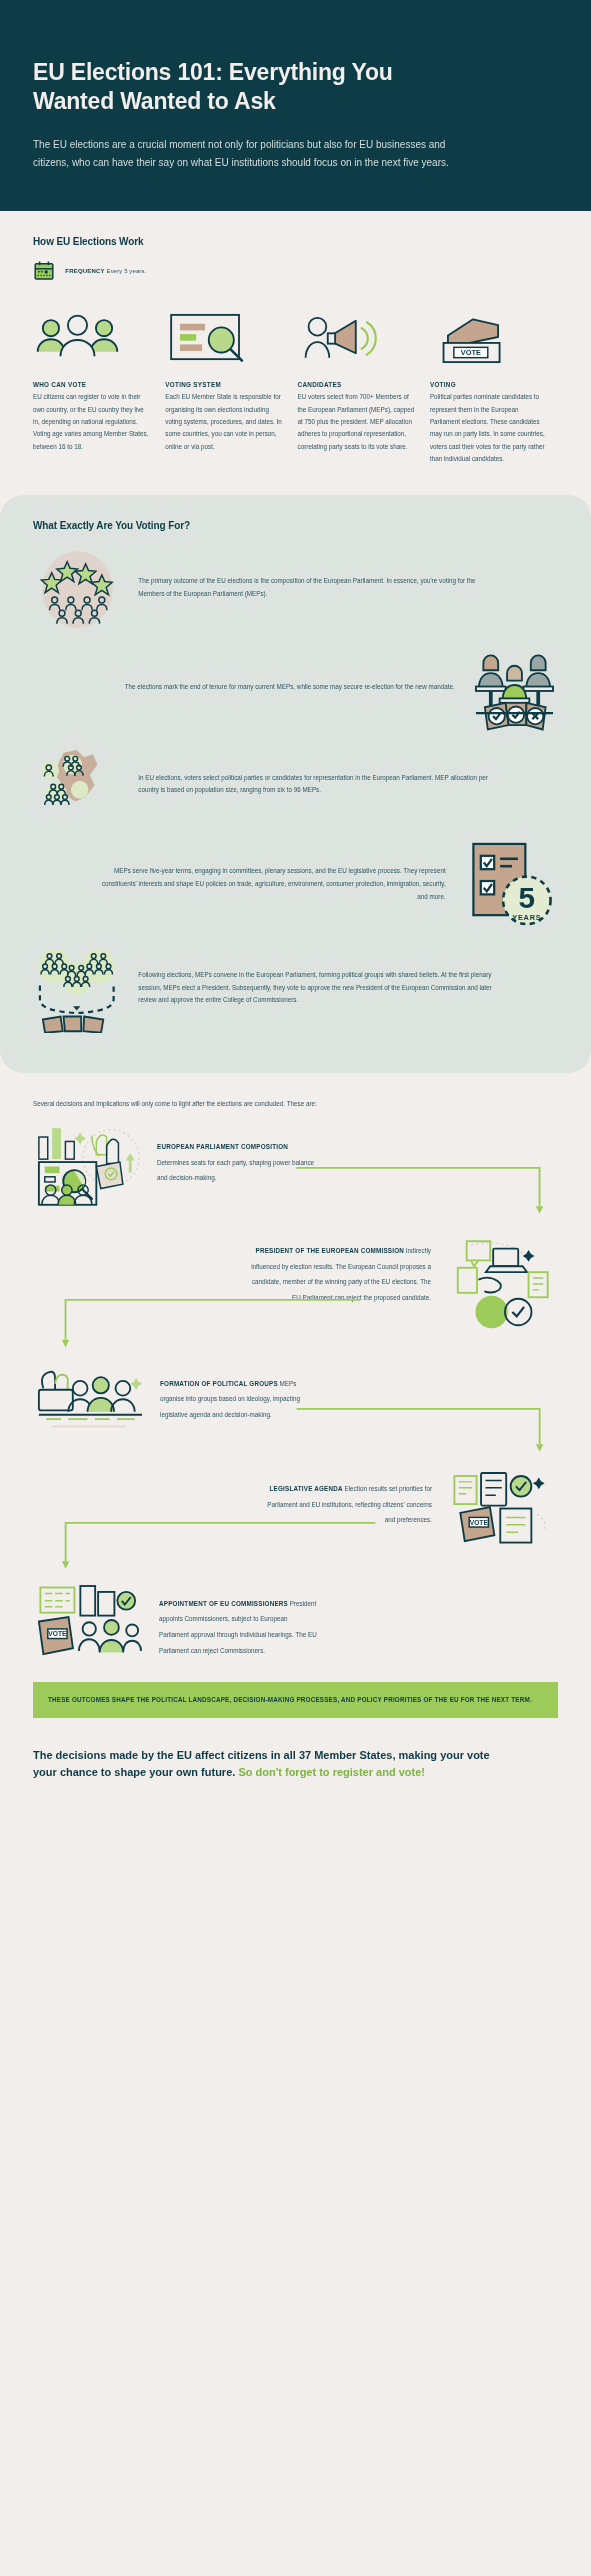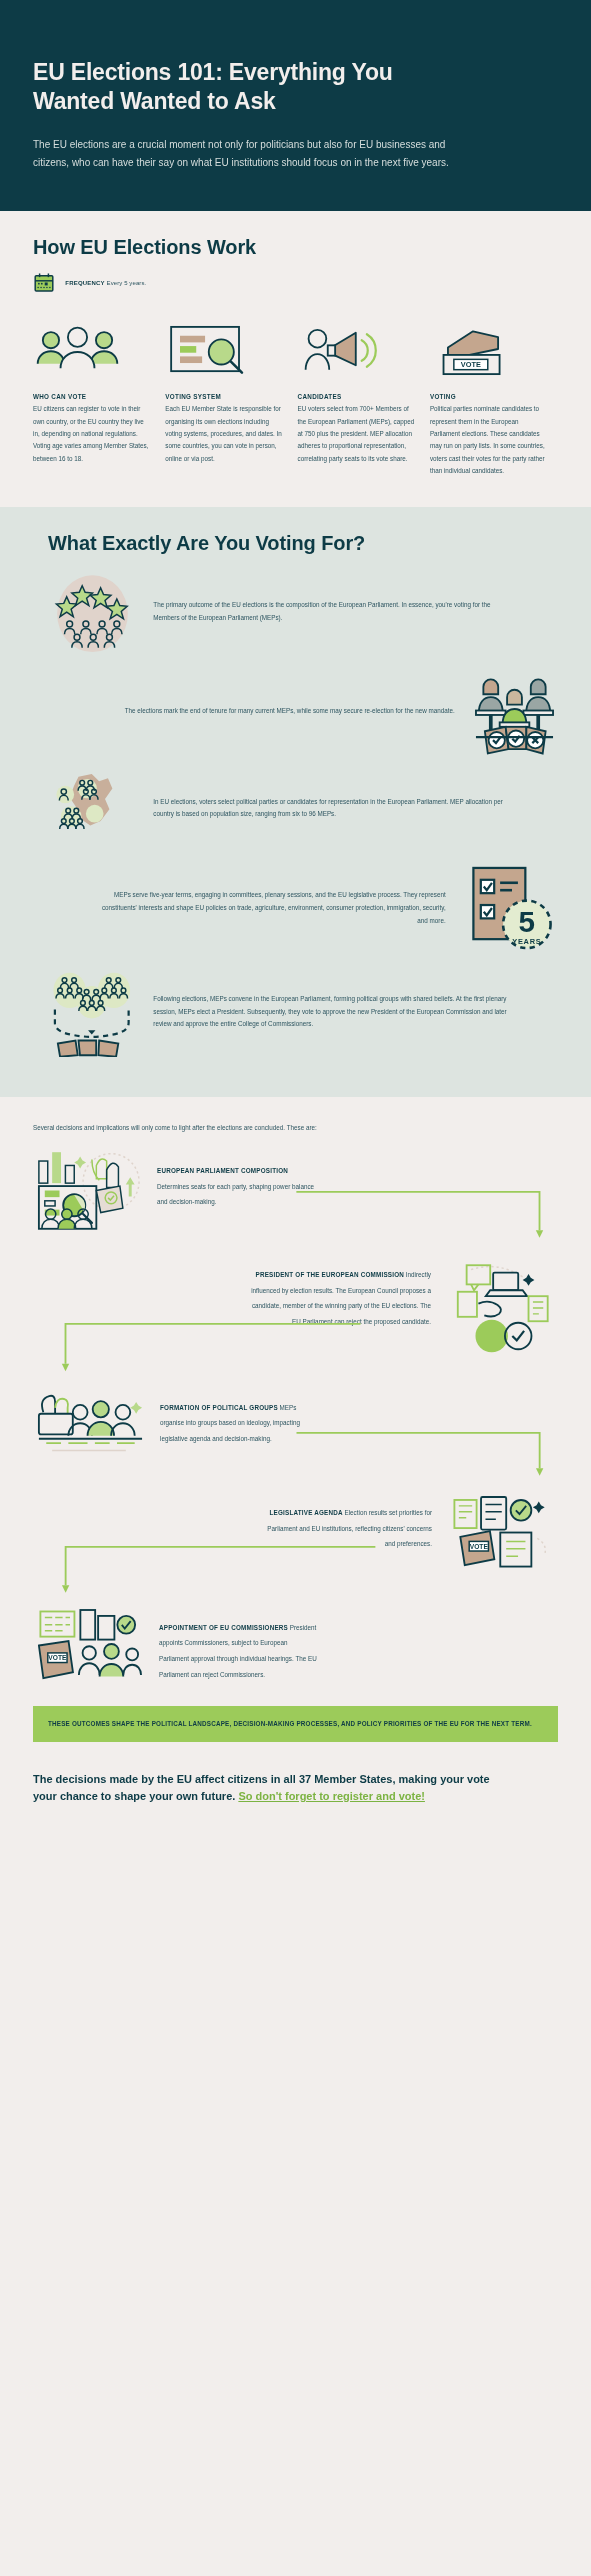--- a/index.html
+++ b/index.html
@@ -28,24 +28,24 @@
   .hero p {
     color: #d6dedd;
     font-size: 10px;
     line-height: 1.85;
     margin-top: 19px;
     max-width: 451px;
   }
 
   
   .sec-light { background: #f2eeec; padding: 25px 33px 30px 33px; }
-  .sec-mint  { background: #dde4e0; padding: 25px 33px 34px 48px; }
+  .sec-mint  { background: #dde4e0; padding: 25px 33px 34px 33px; border-radius: 23px; }
 
   h2.sec-title {
-    font-size: 20px;
+    font-size: 10px;
     font-weight: bold;
     color: #0d3b46;
     letter-spacing: -0.1px;
     margin-bottom: 13.3px;
   }
   h2.sec-title.big {
     font-size: 18.5px;
     line-height: 1.25;
     max-width: 310px;
     margin-bottom: 10.3px;
@@ -112,21 +112,21 @@
 
   
   .closing { background: #f2eeec; padding: 22px 33px 33px 33px; }
   .closing p {
     font-size: 11px;
     font-weight: bold;
     line-height: 1.55;
     color: #0d3b46;
     max-width: 473px;
   }
-  .closing .accent { color: #7cb342; text-decoration: underline; }
+  .closing .accent { color: #7cb342; }
 
   svg { display: block; }
 </style>
 </head>
 <body>
 
 <div class="page">
 
   <section class="hero">
     <h1>EU Elections 101: Everything You Wanted Wanted to Ask</h1>

